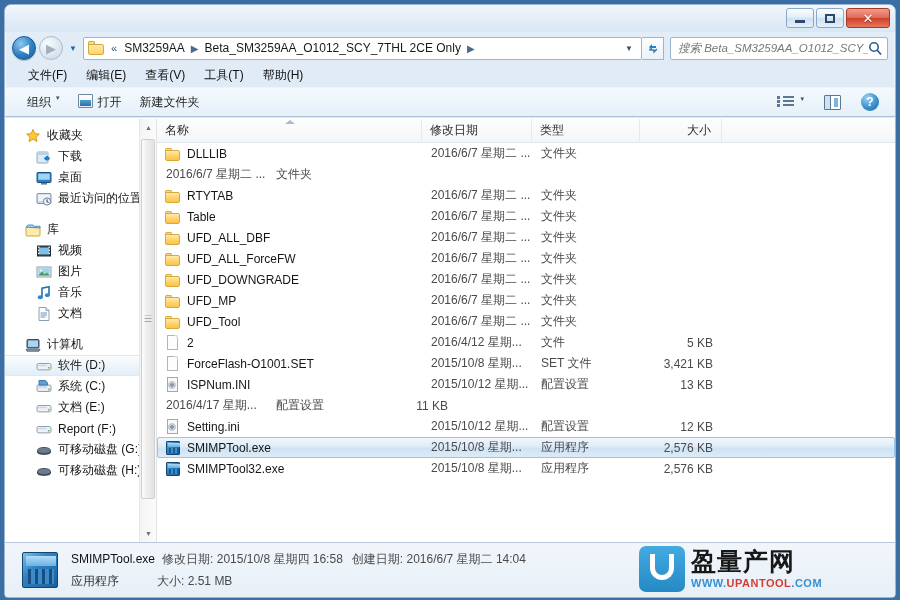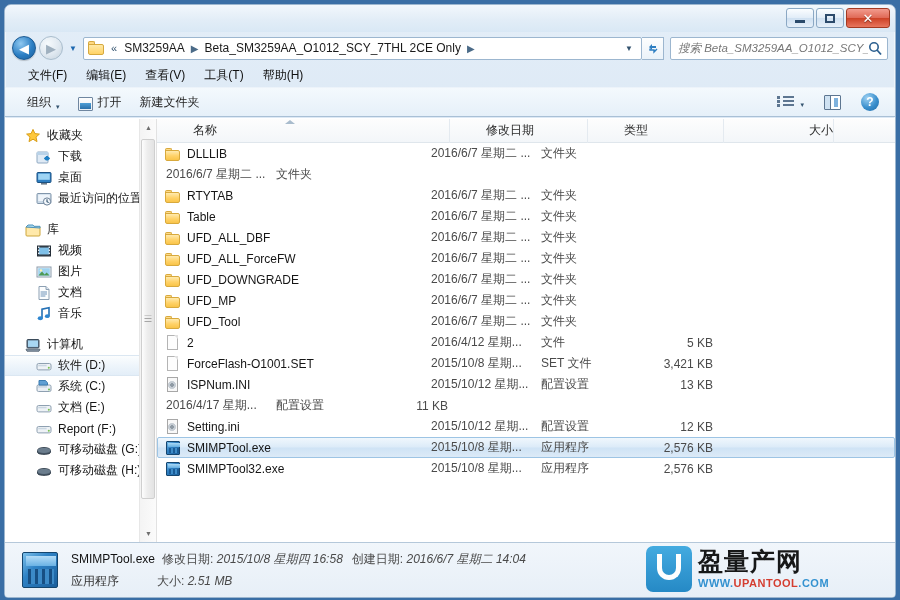--- a/index.html
+++ b/index.html
@@ -146,21 +146,21 @@
     display: flex; align-items: center;
     padding: 0 8px 0 14px;
     border-top: 1px solid #ecf3fa;
     border-bottom: 1px solid #a9c0d6;
     background: linear-gradient(180deg,#f4f9fd 0%,#e6f0f9 100%);
     gap: 2px;
   }
   .cmditem {
     font-size: 12px; color: #1f1f1f;
     padding: 4px 8px; cursor: pointer; white-space: nowrap;
-    display: flex; align-items: flex-end; gap: 5px; border-radius: 2px;
+    display: flex; align-items: flex-start; gap: 5px; border-radius: 2px;
   }
   .cmd-caret { font-size: 7px; color: #33536f; }
   .openicon {
     width: 15px; height: 14px;
     background: linear-gradient(180deg,#fdfdfd,#e8eef4);
     border: 1px solid #6f86a0; border-radius: 1px;
     position: relative; flex: none;
   }
   .openicon::after {
     content:""; position:absolute; left:1px; bottom:1px; right:1px; height:6px;
@@ -250,26 +250,26 @@
     display: flex; align-items: center;
     background: linear-gradient(180deg,#fdfdfd 0%,#f3f6f9 100%);
     border-bottom: 1px solid #dfe6ec;
     font-size: 12px; color: #2b2b2b;
     position: relative;
   }
   .colcell {
     height: 24px; display: flex; align-items: center;
     padding-left: 8px; flex: none;
     border-right: 1px solid #e4eaf0;
-    cursor: pointer; white-space: nowrap; margin-left: 28px;
+    cursor: pointer; white-space: nowrap;
   }
   .col-name { width: 265px; }
   .col-date { width: 110px; }
   .col-type { width: 108px; }
-  .col-size { width: 82px; justify-content: flex-end; padding-left: 0; }
+  .col-size { width: 82px; justify-content: flex-end; padding-right: 10px; padding-left: 0; }
   .col-rest { flex: 1 1 auto; border-right: none; }
   #sortmark {
     position: absolute; left: 128px; top: 1px;
     width: 0; height: 0;
     border-left: 5px solid transparent; border-right: 5px solid transparent;
     border-bottom: 4px solid #a9bccd;
   }
   #rows { position: absolute; top: 24px; left: 0; right: 0; bottom: 0; overflow: hidden; }
   .frow {
     height: 21px;
@@ -345,25 +345,25 @@
   }
   #statusicon .cube::after {
     content:""; position:absolute; left:5px; bottom:3px; width:26px; height:15px;
     background: repeating-linear-gradient(90deg,#174f83 0 3px,#3c8ac7 3px 7px);
   }
   #statustext { flex: 1 1 auto; min-width: 0; }
   .stline { display: flex; align-items: baseline; font-size: 12px; white-space: nowrap; }
   .stline.l1 { margin-bottom: 5px; }
   .st-strong { color: #111; margin-right: 7px; }
   .st-label { color: #4a4a4a; }
-  .st-val { color: #4a4a4a; margin-right: 9px; font-style: italic; }
+  .st-val { color: #4a4a4a; margin-right: 9px; }
   .st-type { color: #333; width: 86px; display:inline-block; }
   
   #watermark {
-    position: absolute; right: 9px; bottom: 2px;
+    position: absolute; right: 16px; bottom: 2px;
     width: 240px; height: 52px;
     display: flex; align-items: center; gap: 6px;
     opacity: .97;
   }
   #wm-logo {
     width: 46px; height: 46px; flex: none; position: relative;
     background: linear-gradient(180deg,#3fa9e0 0%,#1f86c4 100%);
     border-radius: 7px;
   }
   #wm-logo .u {
@@ -545,37 +545,37 @@
             <span class="navicon"><svg width="16" height="16" viewBox="0 0 16 16">
                 <rect x="1" y="3" width="14" height="10" fill="#f4f7fa" stroke="#8b9cac"></rect>
                 <rect x="2.2" y="4.2" width="11.6" height="7.6" fill="#9fd3f0"></rect>
                 <circle cx="5" cy="6.5" r="1.2" fill="#fff3b0"></circle>
                 <path d="M2.4 11.6 L6 7.6 L8.6 10.4 L10.6 8.4 L13.6 11.6 Z" fill="#4f9a54"></path>
               </svg></span>
             <span>图片</span>
           </div>
           <div class="navrow lvl1">
             <span class="navicon"><svg width="16" height="16" viewBox="0 0 16 16">
+                <path d="M6 12 V3.2 L13 1.8 V10" fill="none" stroke="#2470b5" stroke-width="1.6"></path>
+                <ellipse cx="4.3" cy="12.2" rx="2.6" ry="2" fill="#2e86d0"></ellipse>
+                <ellipse cx="11.3" cy="10.2" rx="2.4" ry="1.9" fill="#2e86d0"></ellipse>
+              </svg></span>
+            <span>音乐</span>
+          </div>
+          <div class="navrow lvl1">
+            <span class="navicon"><svg width="16" height="16" viewBox="0 0 16 16">
                 <path d="M3 1.5 h7 l3 3 v10 H3 Z" fill="#fbfdfe" stroke="#8da0b3"></path>
                 <path d="M10 1.5 v3 h3" fill="#dee8f1" stroke="#8da0b3"></path>
                 <g stroke="#6f93b8" stroke-width="1">
                   <line x1="4.6" y1="7" x2="11" y2="7"></line>
                   <line x1="4.6" y1="9" x2="11" y2="9"></line>
                   <line x1="4.6" y1="11" x2="9.4" y2="11"></line>
                 </g>
               </svg></span>
             <span>文档</span>
-          </div>
-          <div class="navrow lvl1">
-            <span class="navicon"><svg width="16" height="16" viewBox="0 0 16 16">
-                <path d="M6 12 V3.2 L13 1.8 V10" fill="none" stroke="#2470b5" stroke-width="1.6"></path>
-                <ellipse cx="4.3" cy="12.2" rx="2.6" ry="2" fill="#2e86d0"></ellipse>
-                <ellipse cx="11.3" cy="10.2" rx="2.4" ry="1.9" fill="#2e86d0"></ellipse>
-              </svg></span>
-            <span>音乐</span>
           </div>
           <div class="navspacer"></div>
           <div class="navrow lvl0">
             <span class="navicon"><svg width="16" height="16" viewBox="0 0 16 16">
                 <rect x="2" y="2.5" width="12" height="8.5" rx="1" fill="#5f7489" stroke="#3b4b5a"></rect>
                 <rect x="3" y="3.5" width="10" height="6.4" fill="#a8d6f2"></rect>
                 <path d="M1 12.2 h14 l-1 2 H2 Z" fill="#8b9cab" stroke="#5d6c7a"></path>
               </svg></span>
             <span>计算机</span>
           </div>

